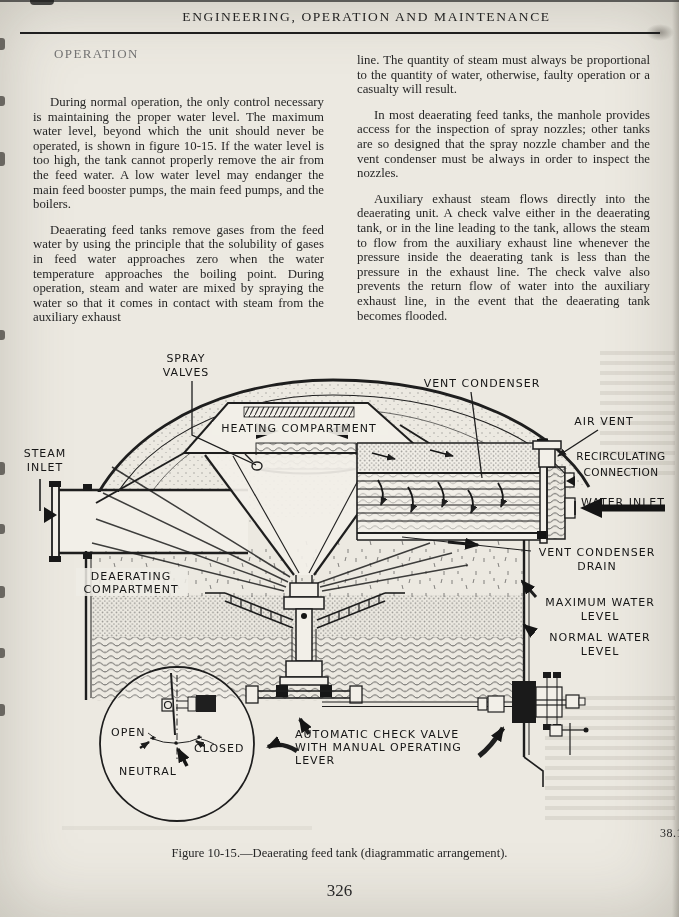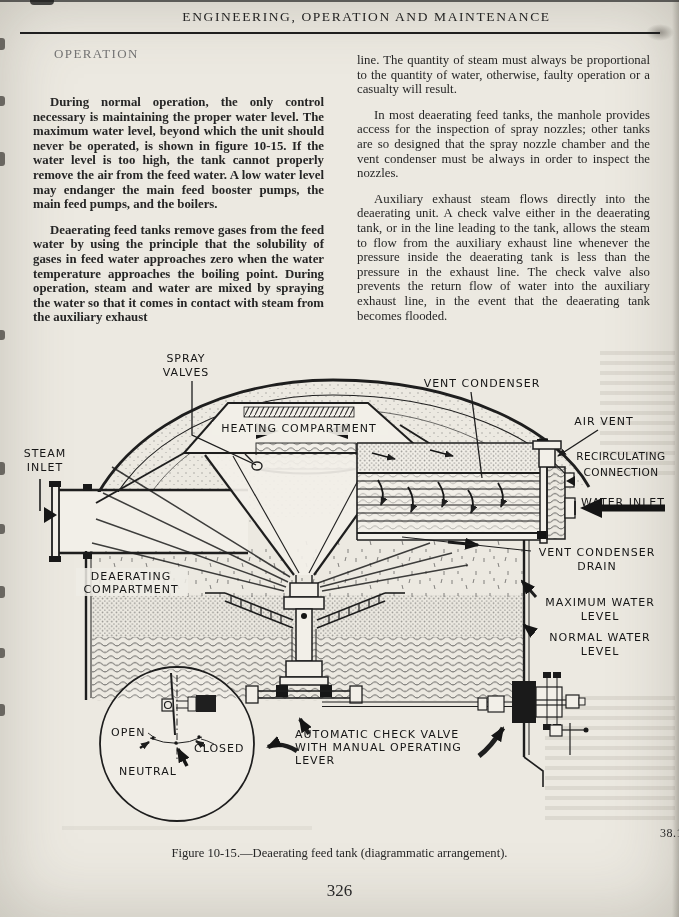--- a/index.html
+++ b/index.html
@@ -11,21 +11,21 @@
   }
   .hdr{
     position:absolute; top:9px; left:0; width:100%; text-align:center;
     font-size:13.5px; letter-spacing:1.6px; color:#242424;padding-left:27px;
   }
   .rule{position:absolute; top:32px; left:20px; width:640px; height:2px; background:#1f1f1f;}
   .oph{position:absolute; top:46px; left:22px; font-size:13px; letter-spacing:1.4px; color:#737373;margin-left:32px;}
   .col{position:absolute; font-size:12.8px; line-height:14.6px; text-align:justify; color:#262626;}
   .col p{margin:11px;}
   .col p.ind{text-indent:17px;}
-  .colL{left:22px; top:84px; width:313px;font-weight:bold;}
+  .colL{left:22px; top:84px; width:313px;}
   .colR{left:346px; top:42px; width:315px;}
   .credit{position:absolute; top:826px; left:612px; font-size:12px; letter-spacing:.5px; color:#2a2a2a;margin-left:48px;}
   .caption{position:absolute; top:846px; left:0; width:100%; text-align:center; font-size:12.6px; color:#262626;}
   .pageno{position:absolute; top:881px; left:0; width:100%; text-align:center; font-size:17px; color:#2a2a2a;}
   .diagram{position:absolute; top:335px; left:0;}
   
   .edge-top{position:absolute; top:0; left:0; width:679px; height:2px; background:#272727; opacity:.7;}
   .edge-blob{position:absolute; top:0; left:30px; width:24px; height:5px; background:#1c1c1c; border-radius:0 0 4px 4px; opacity:.8;}
   .smudge-tr{position:absolute; top:24px; left:646px; width:28px; height:17px; border-radius:50%;
     background:radial-gradient(closest-side, rgba(70,66,58,.45), rgba(70,66,58,0)); }

